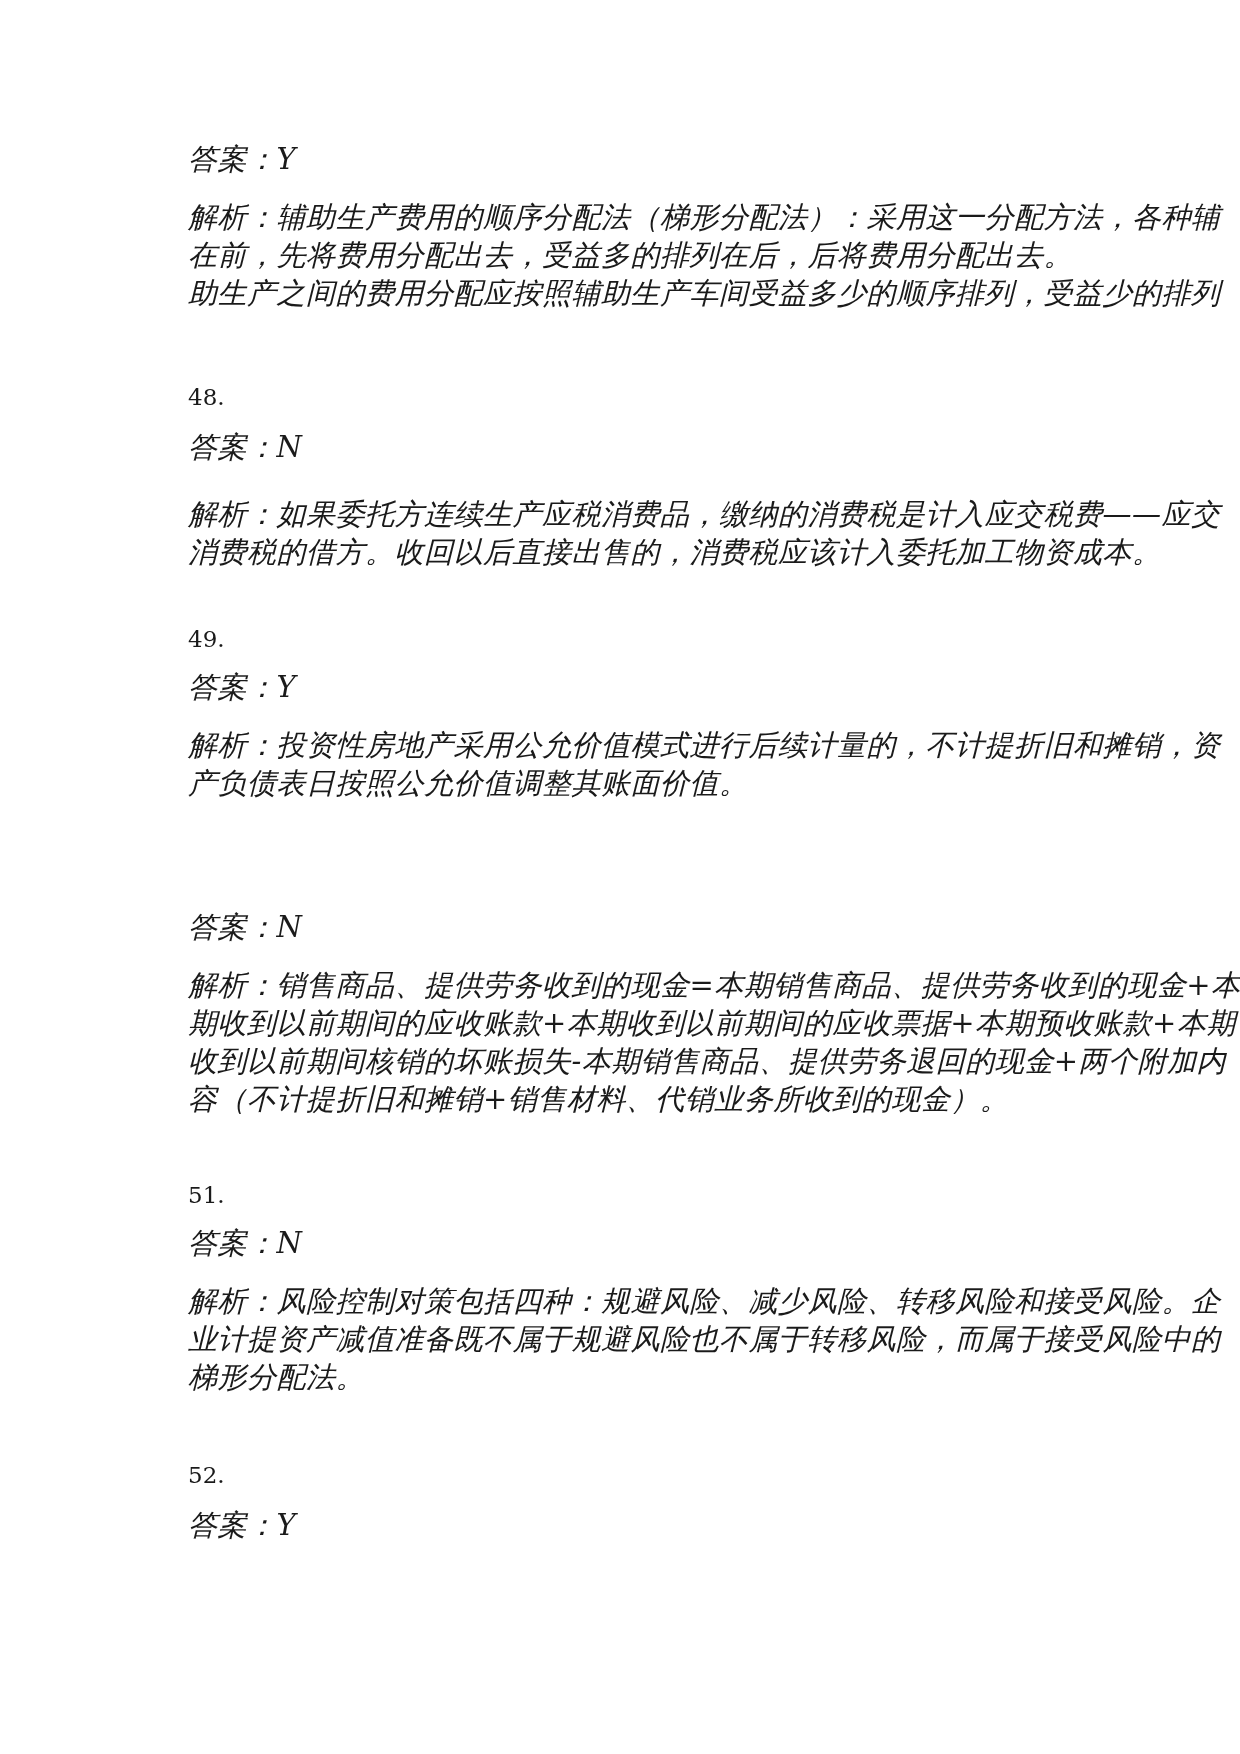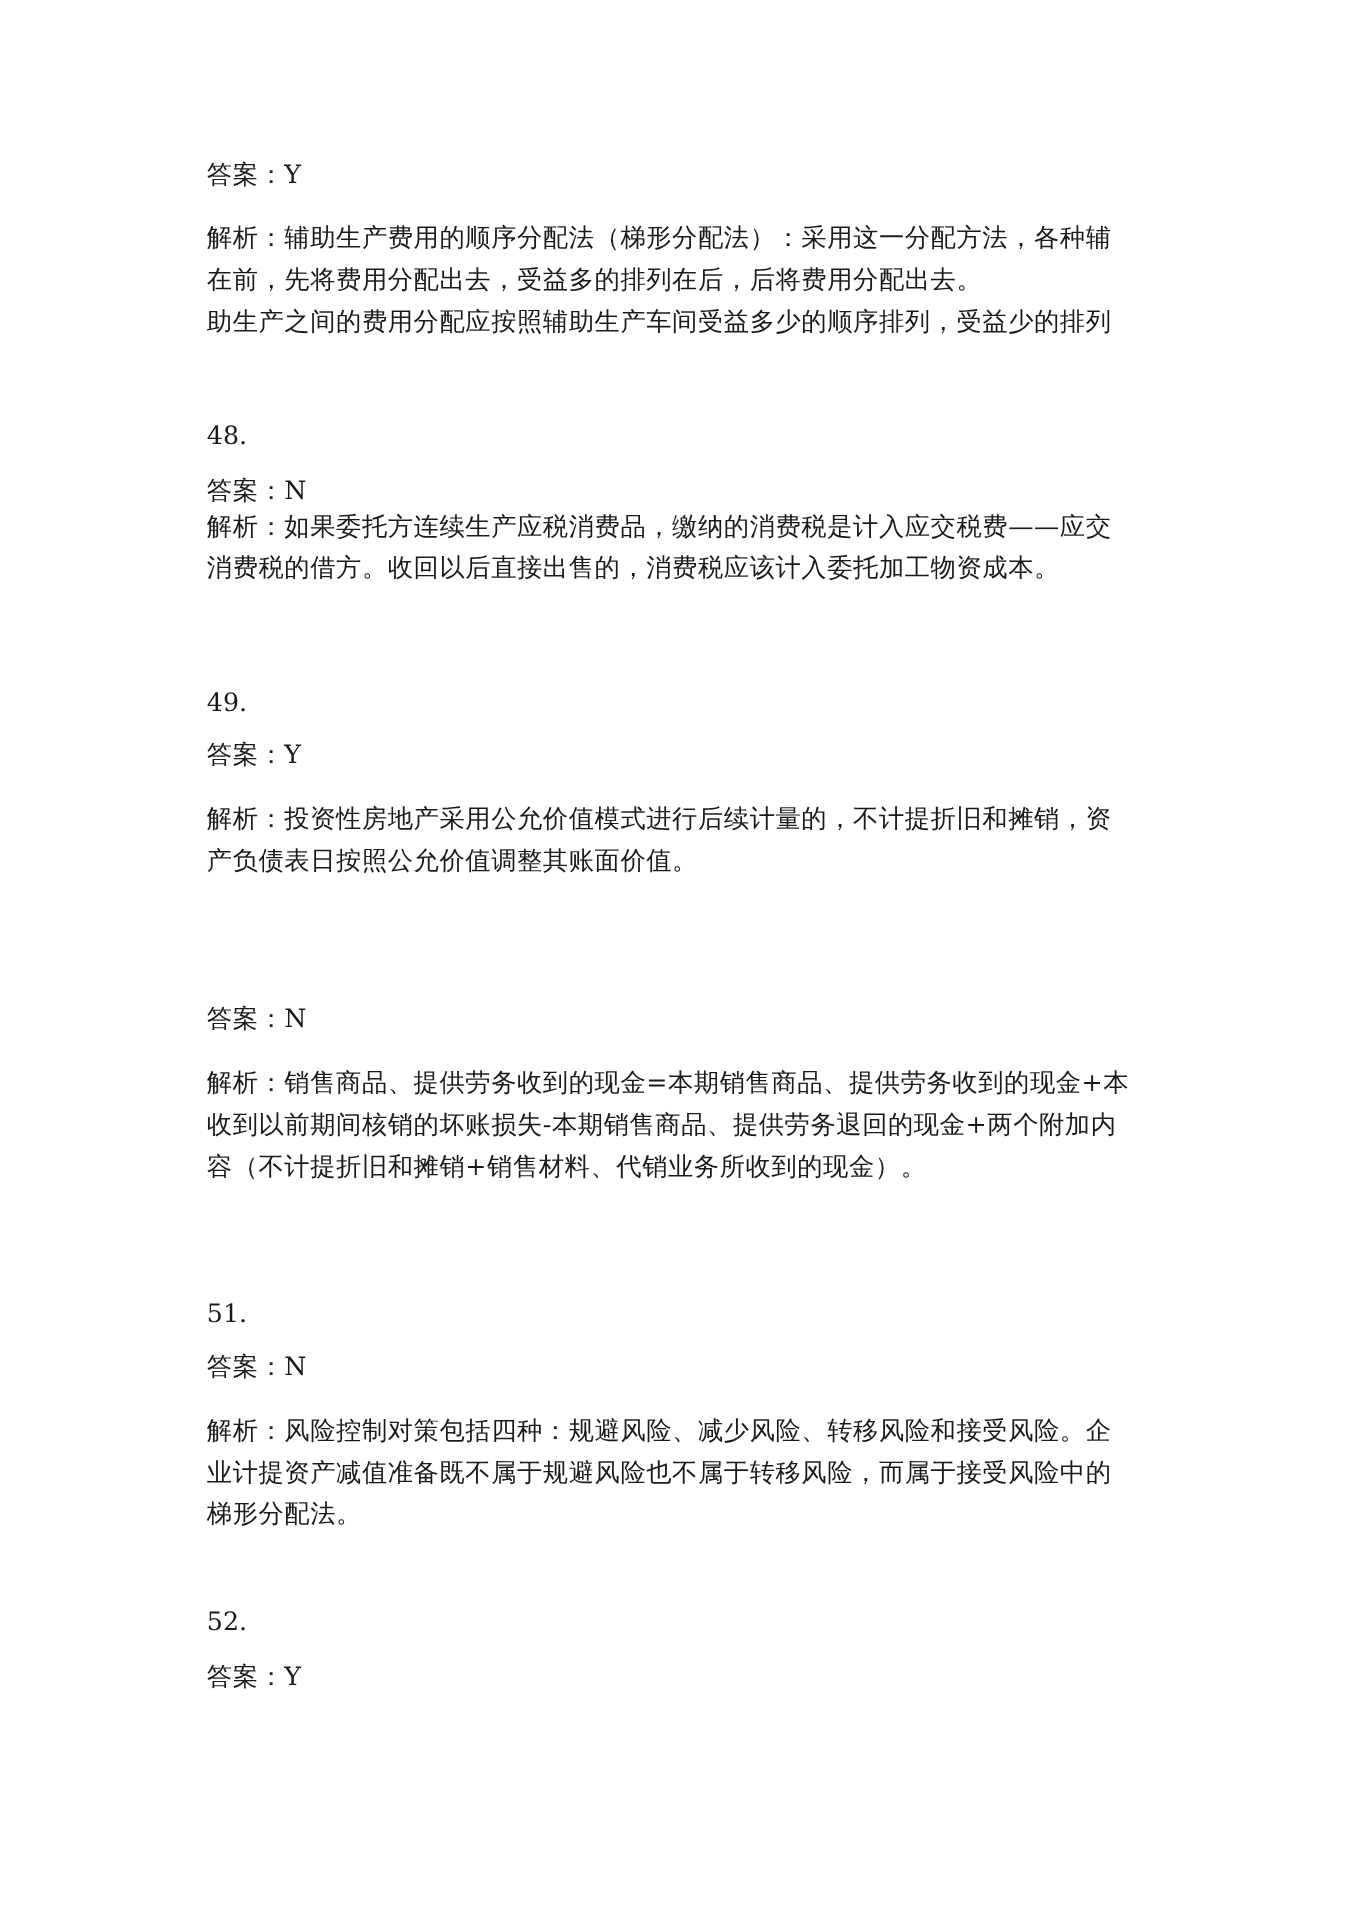--- a/index.html
+++ b/index.html
@@ -1,51 +1,52 @@
 <!DOCTYPE html>
 <html><head>
 <meta charset="utf-8">
 <style>
   html, body { margin: 0; padding: 0; background: #ffffff; }
   body { width: 1240px; height: 1754px; position: relative; overflow: hidden;
          font-family: "DejaVu Serif", "Liberation Serif", serif; color: #1a1a1a; }
   .page { position: absolute; left: 0; top: 0; width: 1240px; height: 1754px; }
   .block { position: absolute; left: 188px; width: 870px; }
-  .line { font-size: 23px; line-height: 38px; letter-spacing: 0.5px; white-space: nowrap; }
+  .line { font-size: 29px; line-height: 38px; letter-spacing: 0.5px; white-space: nowrap; font-style: italic; }
   .num { font-size: 23px; line-height: 30px; }
 </style>
 </head>
 <body>
 
 <div class="page">
 
   <div class="block line" style="top:140px">答案：Y</div>
   <div class="block" style="top:198px">
     <div class="line">解析：辅助生产费用的顺序分配法（梯形分配法）：采用这一分配方法，各种辅</div>
     <div class="line">在前，先将费用分配出去，受益多的排列在后，后将费用分配出去。</div>
     <div class="line">助生产之间的费用分配应按照辅助生产车间受益多少的顺序排列，受益少的排列</div>
   </div>
 
   <div class="block num" style="top:382px">48.</div>
   <div class="block line" style="top:428px">答案：N</div>
-  <div class="block" style="top:460px">
+  <div class="block" style="top:495px">
     <div class="line">解析：如果委托方连续生产应税消费品，缴纳的消费税是计入应交税费——应交</div>
     <div class="line">消费税的借方。收回以后直接出售的，消费税应该计入委托加工物资成本。</div>
   </div>
 
   <div class="block num" style="top:624px">49.</div>
   <div class="block line" style="top:668px">答案：Y</div>
   <div class="block" style="top:726px">
     <div class="line">解析：投资性房地产采用公允价值模式进行后续计量的，不计提折旧和摊销，资</div>
     <div class="line">产负债表日按照公允价值调整其账面价值。</div>
   </div>
 
   <div class="block line" style="top:908px">答案：N</div>
   <div class="block" style="top:966px">
     <div class="line">解析：销售商品、提供劳务收到的现金=本期销售商品、提供劳务收到的现金+本</div>
+    <div class="line">期收到以前期间的应收账款+本期收到以前期间的应收票据+本期预收账款+本期</div>
     <div class="line">收到以前期间核销的坏账损失-本期销售商品、提供劳务退回的现金+两个附加内</div>
     <div class="line">容（不计提折旧和摊销+销售材料、代销业务所收到的现金）。</div>
   </div>
 
   <div class="block num" style="top:1180px">51.</div>
   <div class="block line" style="top:1224px">答案：N</div>
   <div class="block" style="top:1282px">
     <div class="line">解析：风险控制对策包括四种：规避风险、减少风险、转移风险和接受风险。企</div>
     <div class="line">业计提资产减值准备既不属于规避风险也不属于转移风险，而属于接受风险中的</div>
     <div class="line">梯形分配法。</div>

